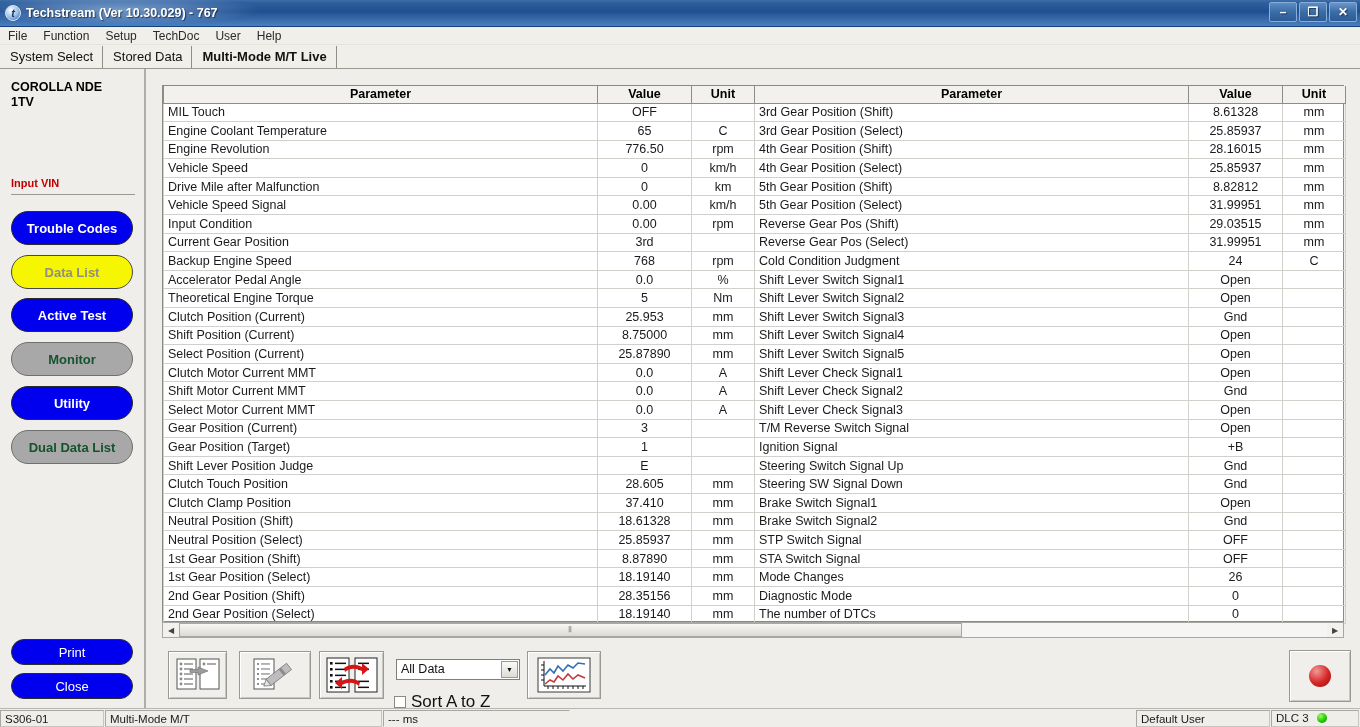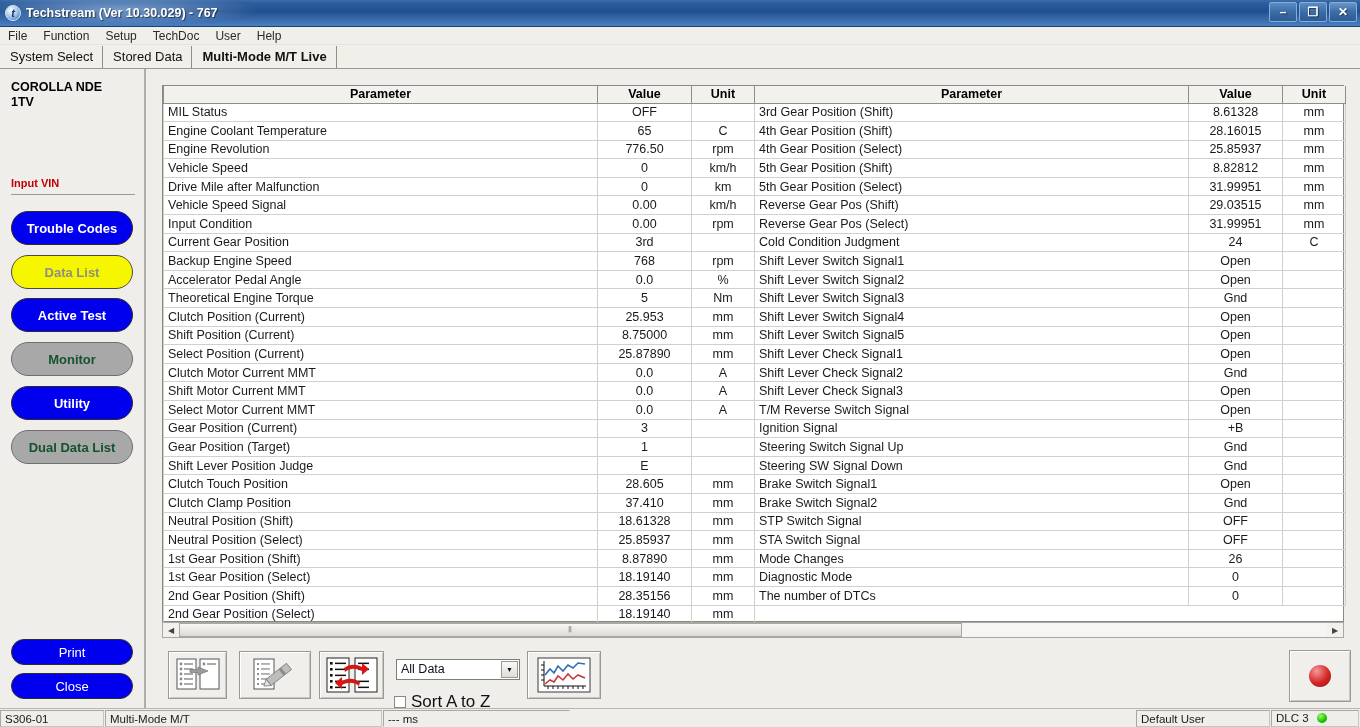--- a/index.html
+++ b/index.html
@@ -278,21 +278,21 @@
           </colgroup>
         <thead>
           <tr>
             <th>Parameter</th>
             <th>Value</th>
             <th>Unit</th>
           </tr>
         </thead>
         <tbody id="tb-left">
             <tr>
-              <td>MIL Status</td>
+              <td>MIL Touch</td>
               <td class="v">OFF</td>
               <td class="u"></td>
             </tr>
             <tr>
               <td>Engine Coolant Temperature</td>
               <td class="v">65</td>
               <td class="u">C</td>
             </tr>
             <tr>
               <td>Engine Revolution</td>
@@ -438,20 +438,25 @@
           <tr>
             <th>Parameter</th>
             <th>Value</th>
             <th>Unit</th>
           </tr>
         </thead>
         <tbody id="tb-right">
             <tr>
               <td>3rd Gear Position (Shift)</td>
               <td class="v">8.61328</td>
+              <td class="u">mm</td>
+            </tr>
+            <tr>
+              <td>3rd Gear Position (Select)</td>
+              <td class="v">25.85937</td>
               <td class="u">mm</td>
             </tr>
             <tr>
               <td>4th Gear Position (Shift)</td>
               <td class="v">28.16015</td>
               <td class="u">mm</td>
             </tr>
             <tr>
               <td>4th Gear Position (Select)</td>
               <td class="v">25.85937</td>

